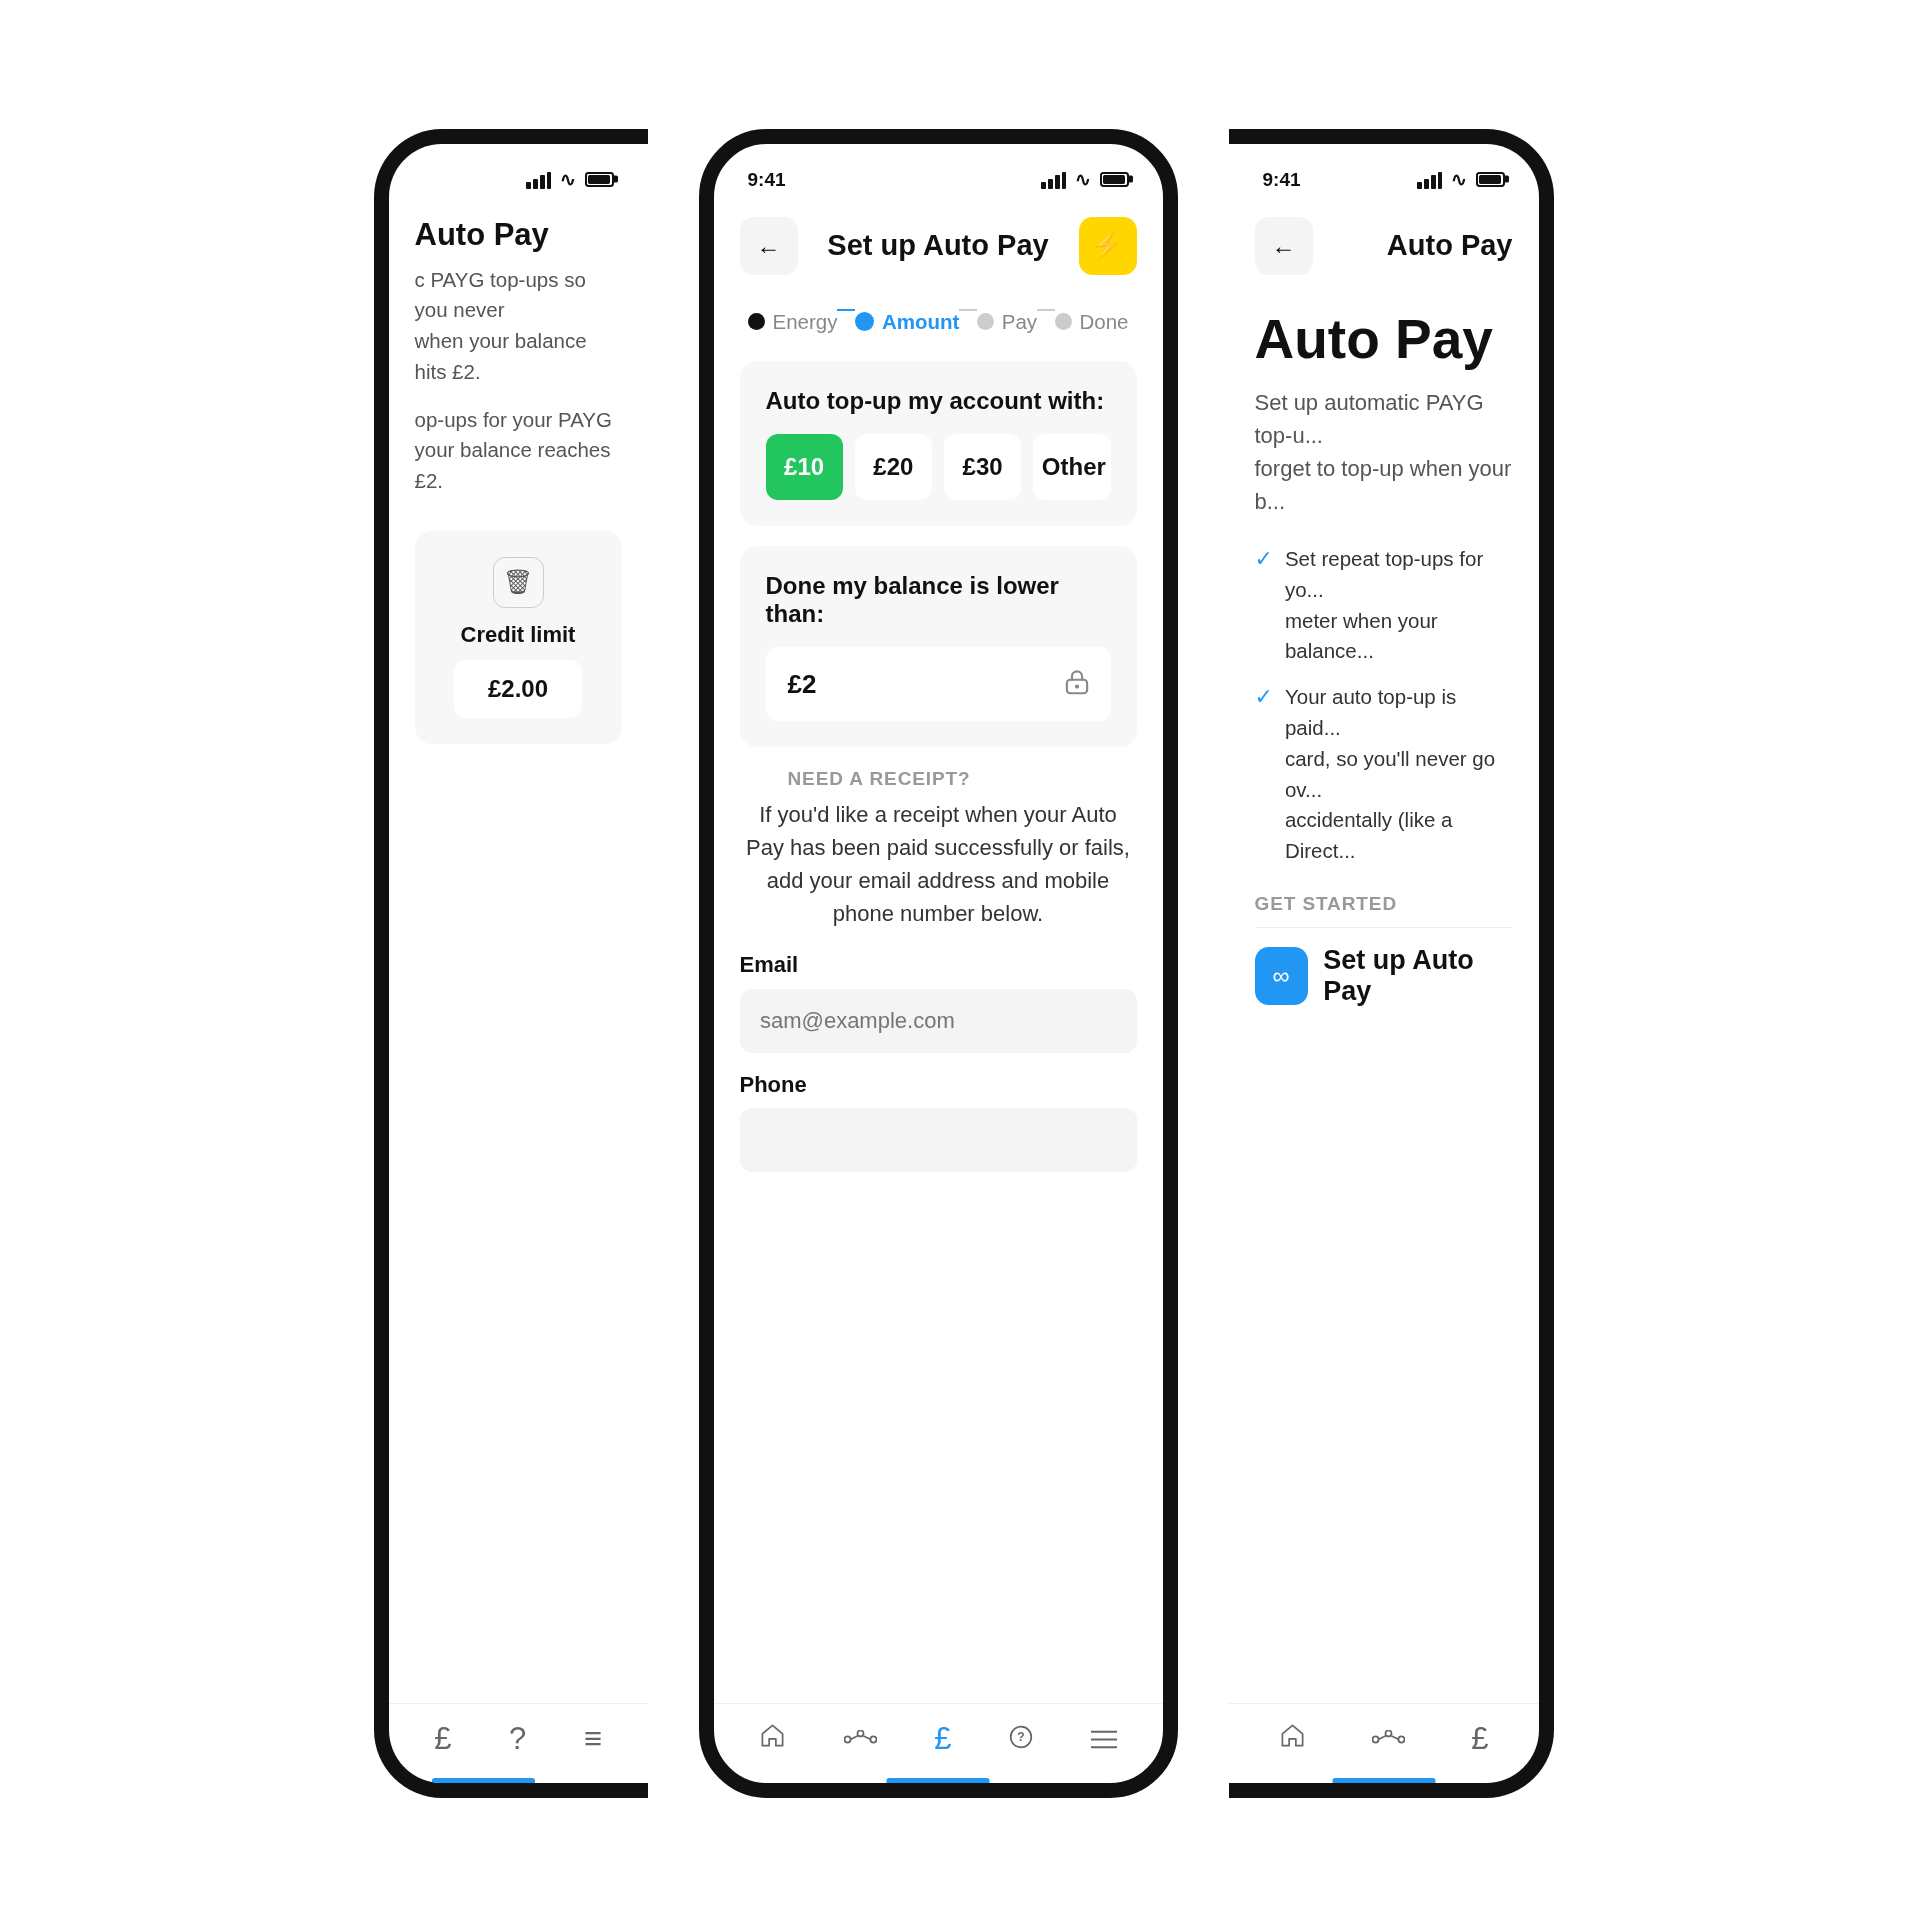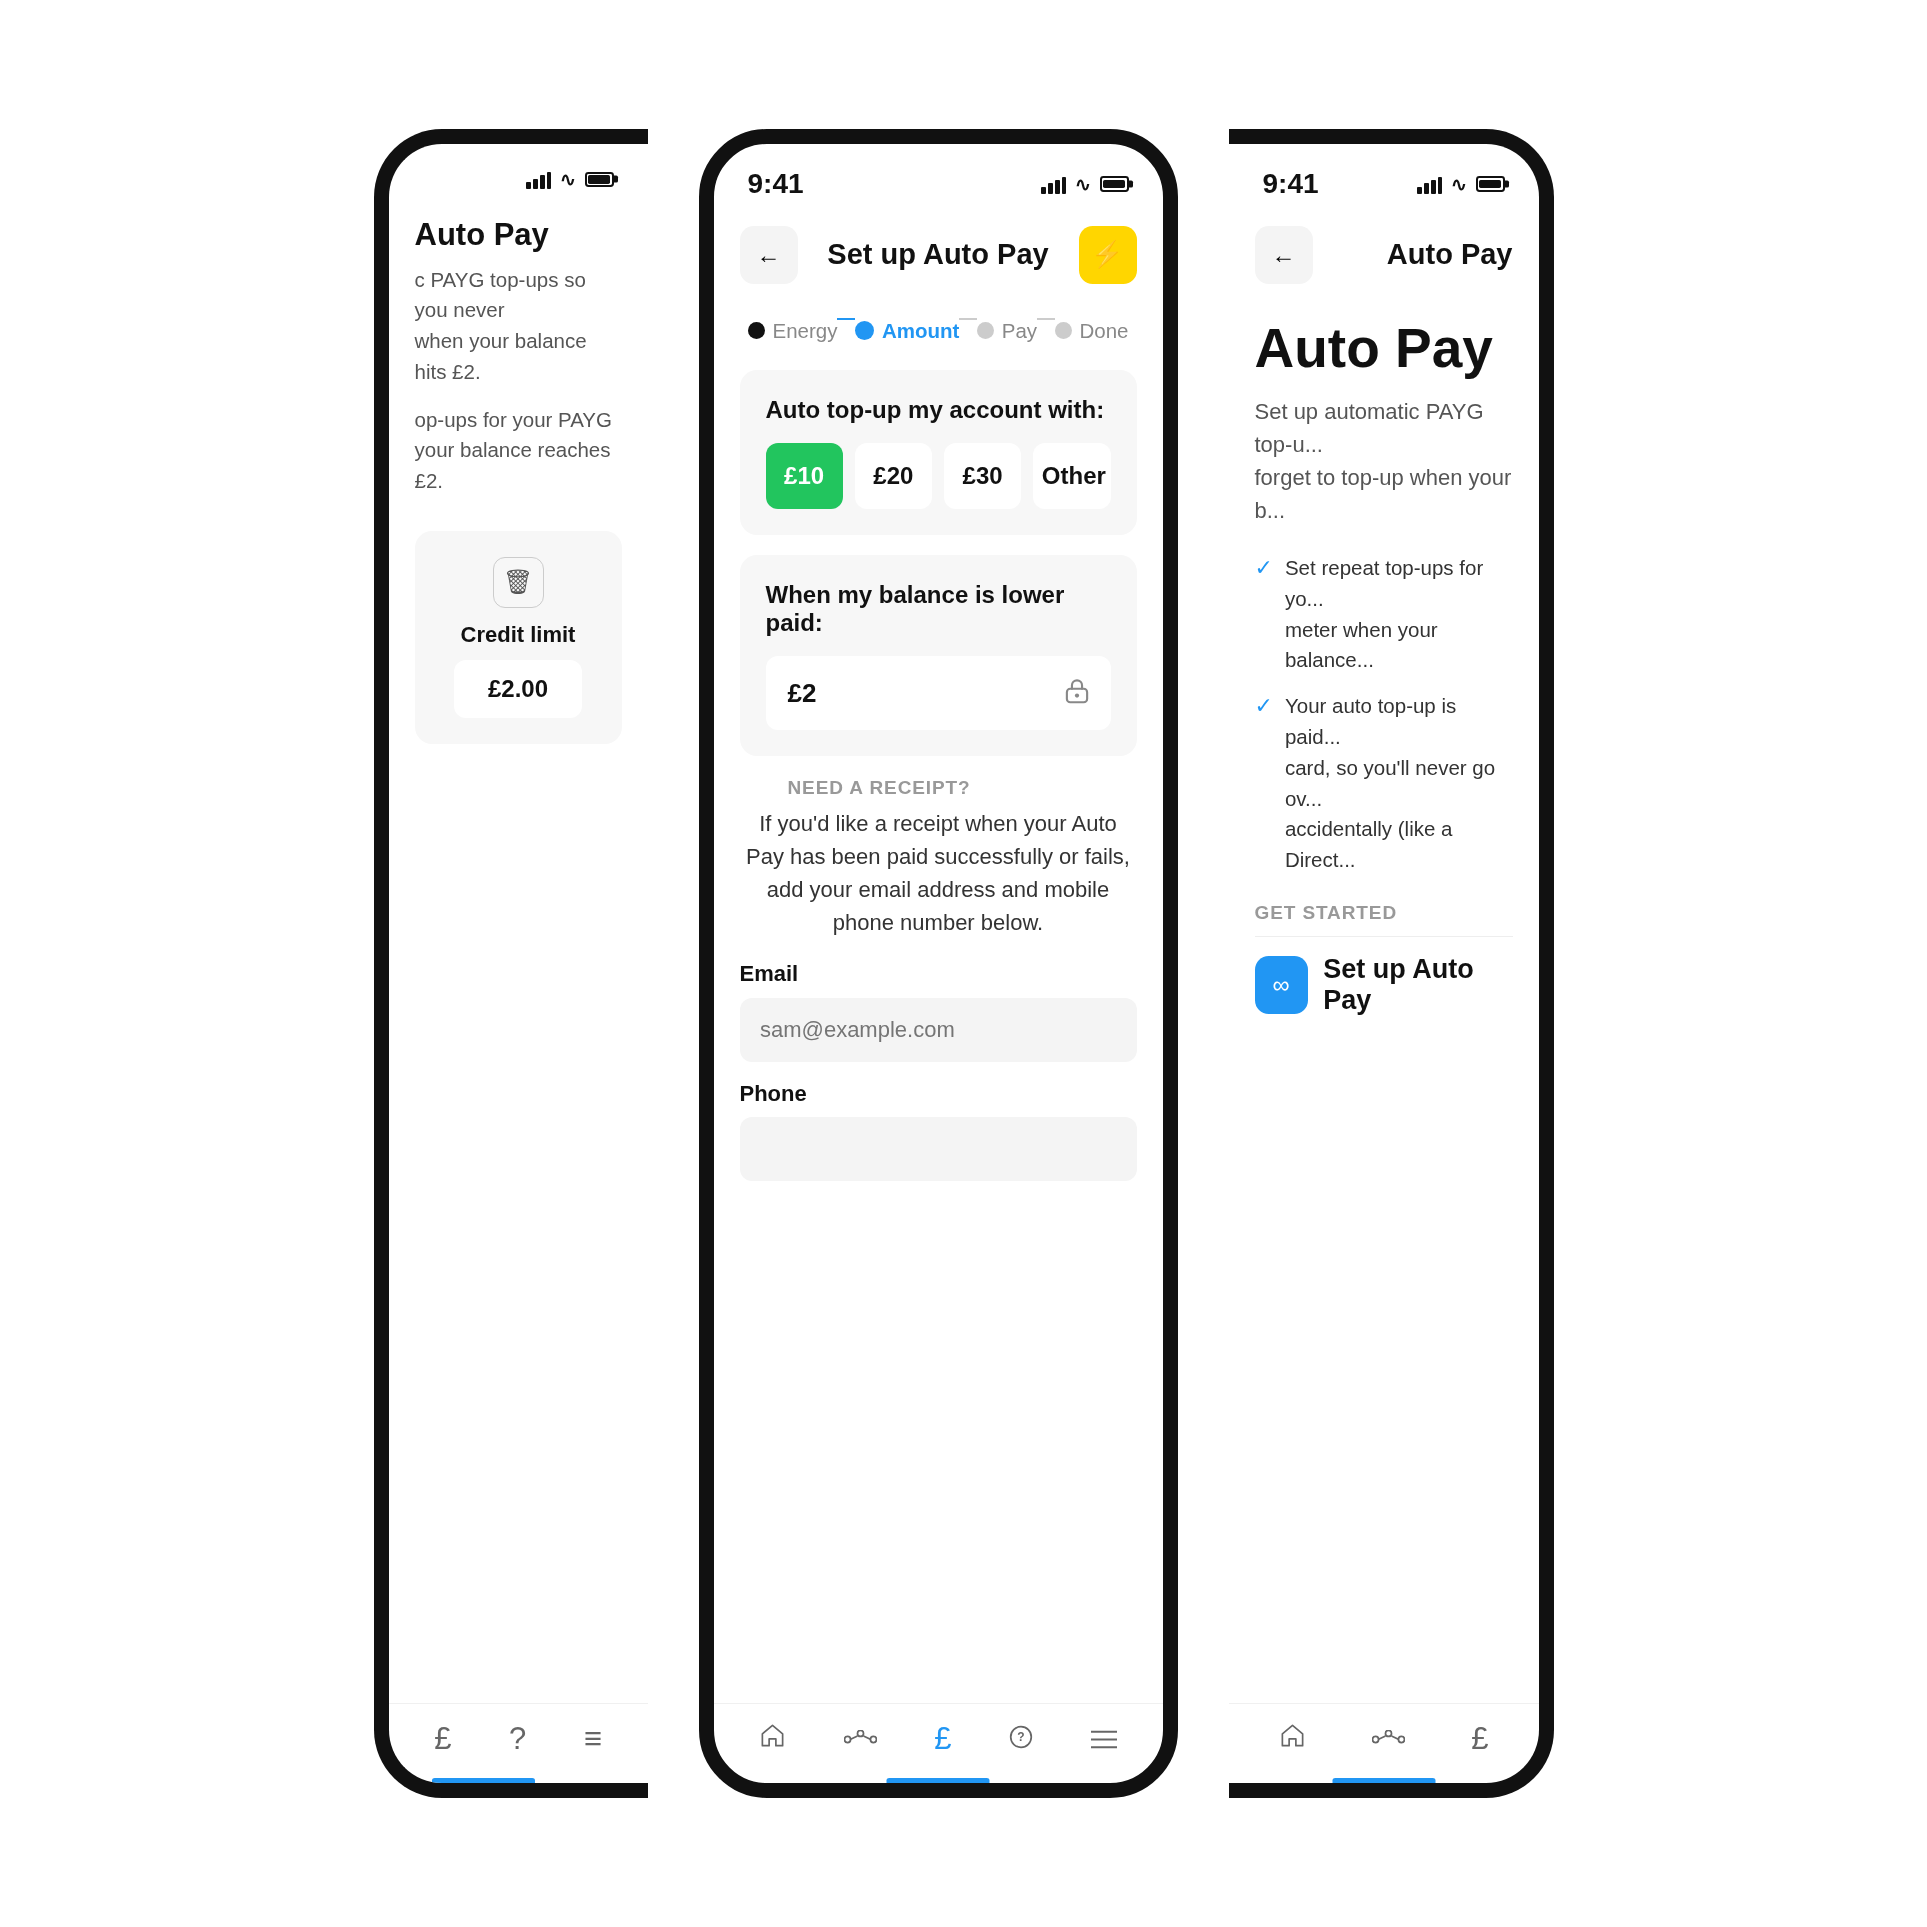--- a/index.html
+++ b/index.html
@@ -49,21 +49,21 @@
     
     .status-bar {
       display: flex;
       justify-content: space-between;
       align-items: center;
       padding: 24px 34px 8.6px;
       font-size: 24px;
       font-weight: 600;
       color: #111;
     }
-    .status-bar .time { font-size: 28px; font-weight: 700; }
+    .status-bar .time { font-size: 19px; font-weight: 700; }
     .status-icons {
       display: flex;
       align-items: center;
       gap: 8.6px;
     }
     .signal-bars {
       display: flex;
       align-items: flex-end;
       gap: 2.6px;
       height: 19px;
@@ -530,21 +530,21 @@
         <div class="card-title">Auto top-up my account with:</div>
         <div class="amount-options">
           <button class="amount-btn selected">£10</button>
           <button class="amount-btn">£20</button>
           <button class="amount-btn">£30</button>
           <button class="amount-btn">Other</button>
         </div>
       </div>
 
       <div class="card">
-        <div class="card-title">When my balance is lower paid:</div>
+        <div class="card-title">Done my balance is lower than:</div>
         <div class="balance-display">
           <span>£2</span>
           <span class="lock-icon">
             <svg width="24" height="27" viewBox="0 0 28 32" fill="none" xmlns="http://www.w3.org/2000/svg">
               <rect x="2" y="14" width="24" height="16" rx="4" stroke="#888" stroke-width="2.5" fill="none"></rect>
               <path d="M8 14V10C8 6.686 10.686 4 14 4C17.314 4 20 6.686 20 10V14" stroke="#888" stroke-width="2.5" fill="none" stroke-linecap="round"></path>
               <circle cx="14" cy="22" r="2.5" fill="#888"></circle>
             </svg>
           </span>
         </div>

